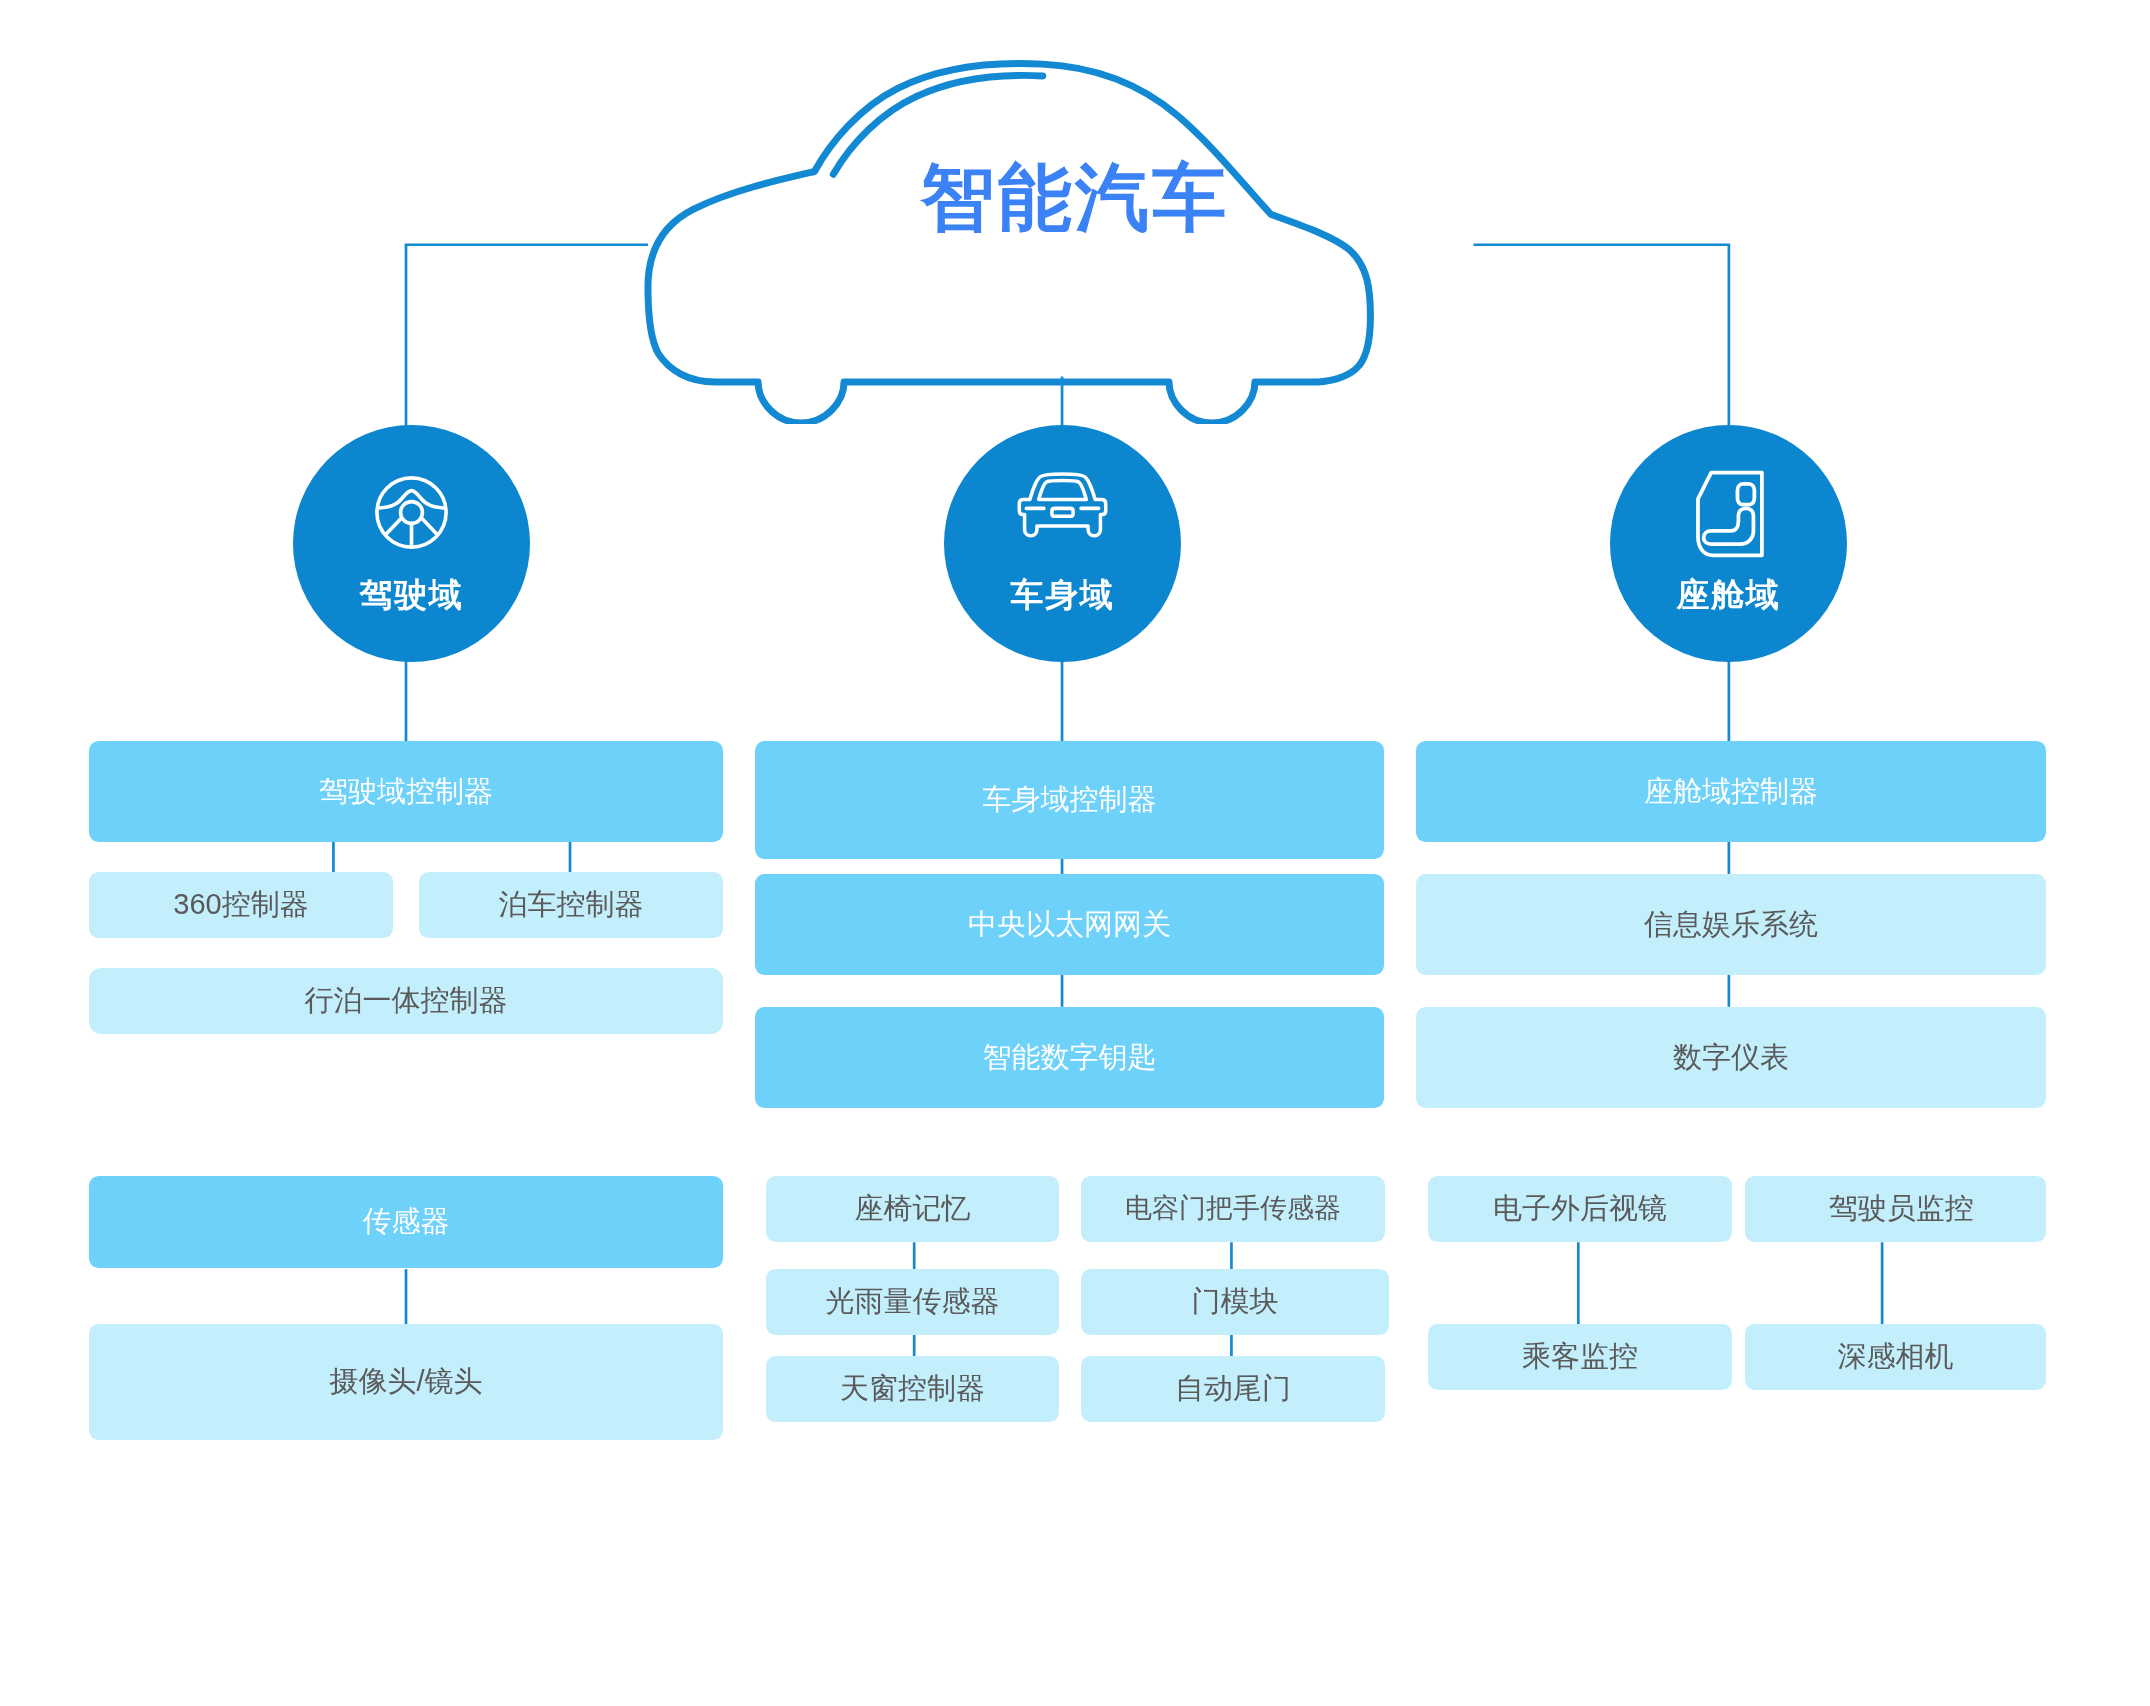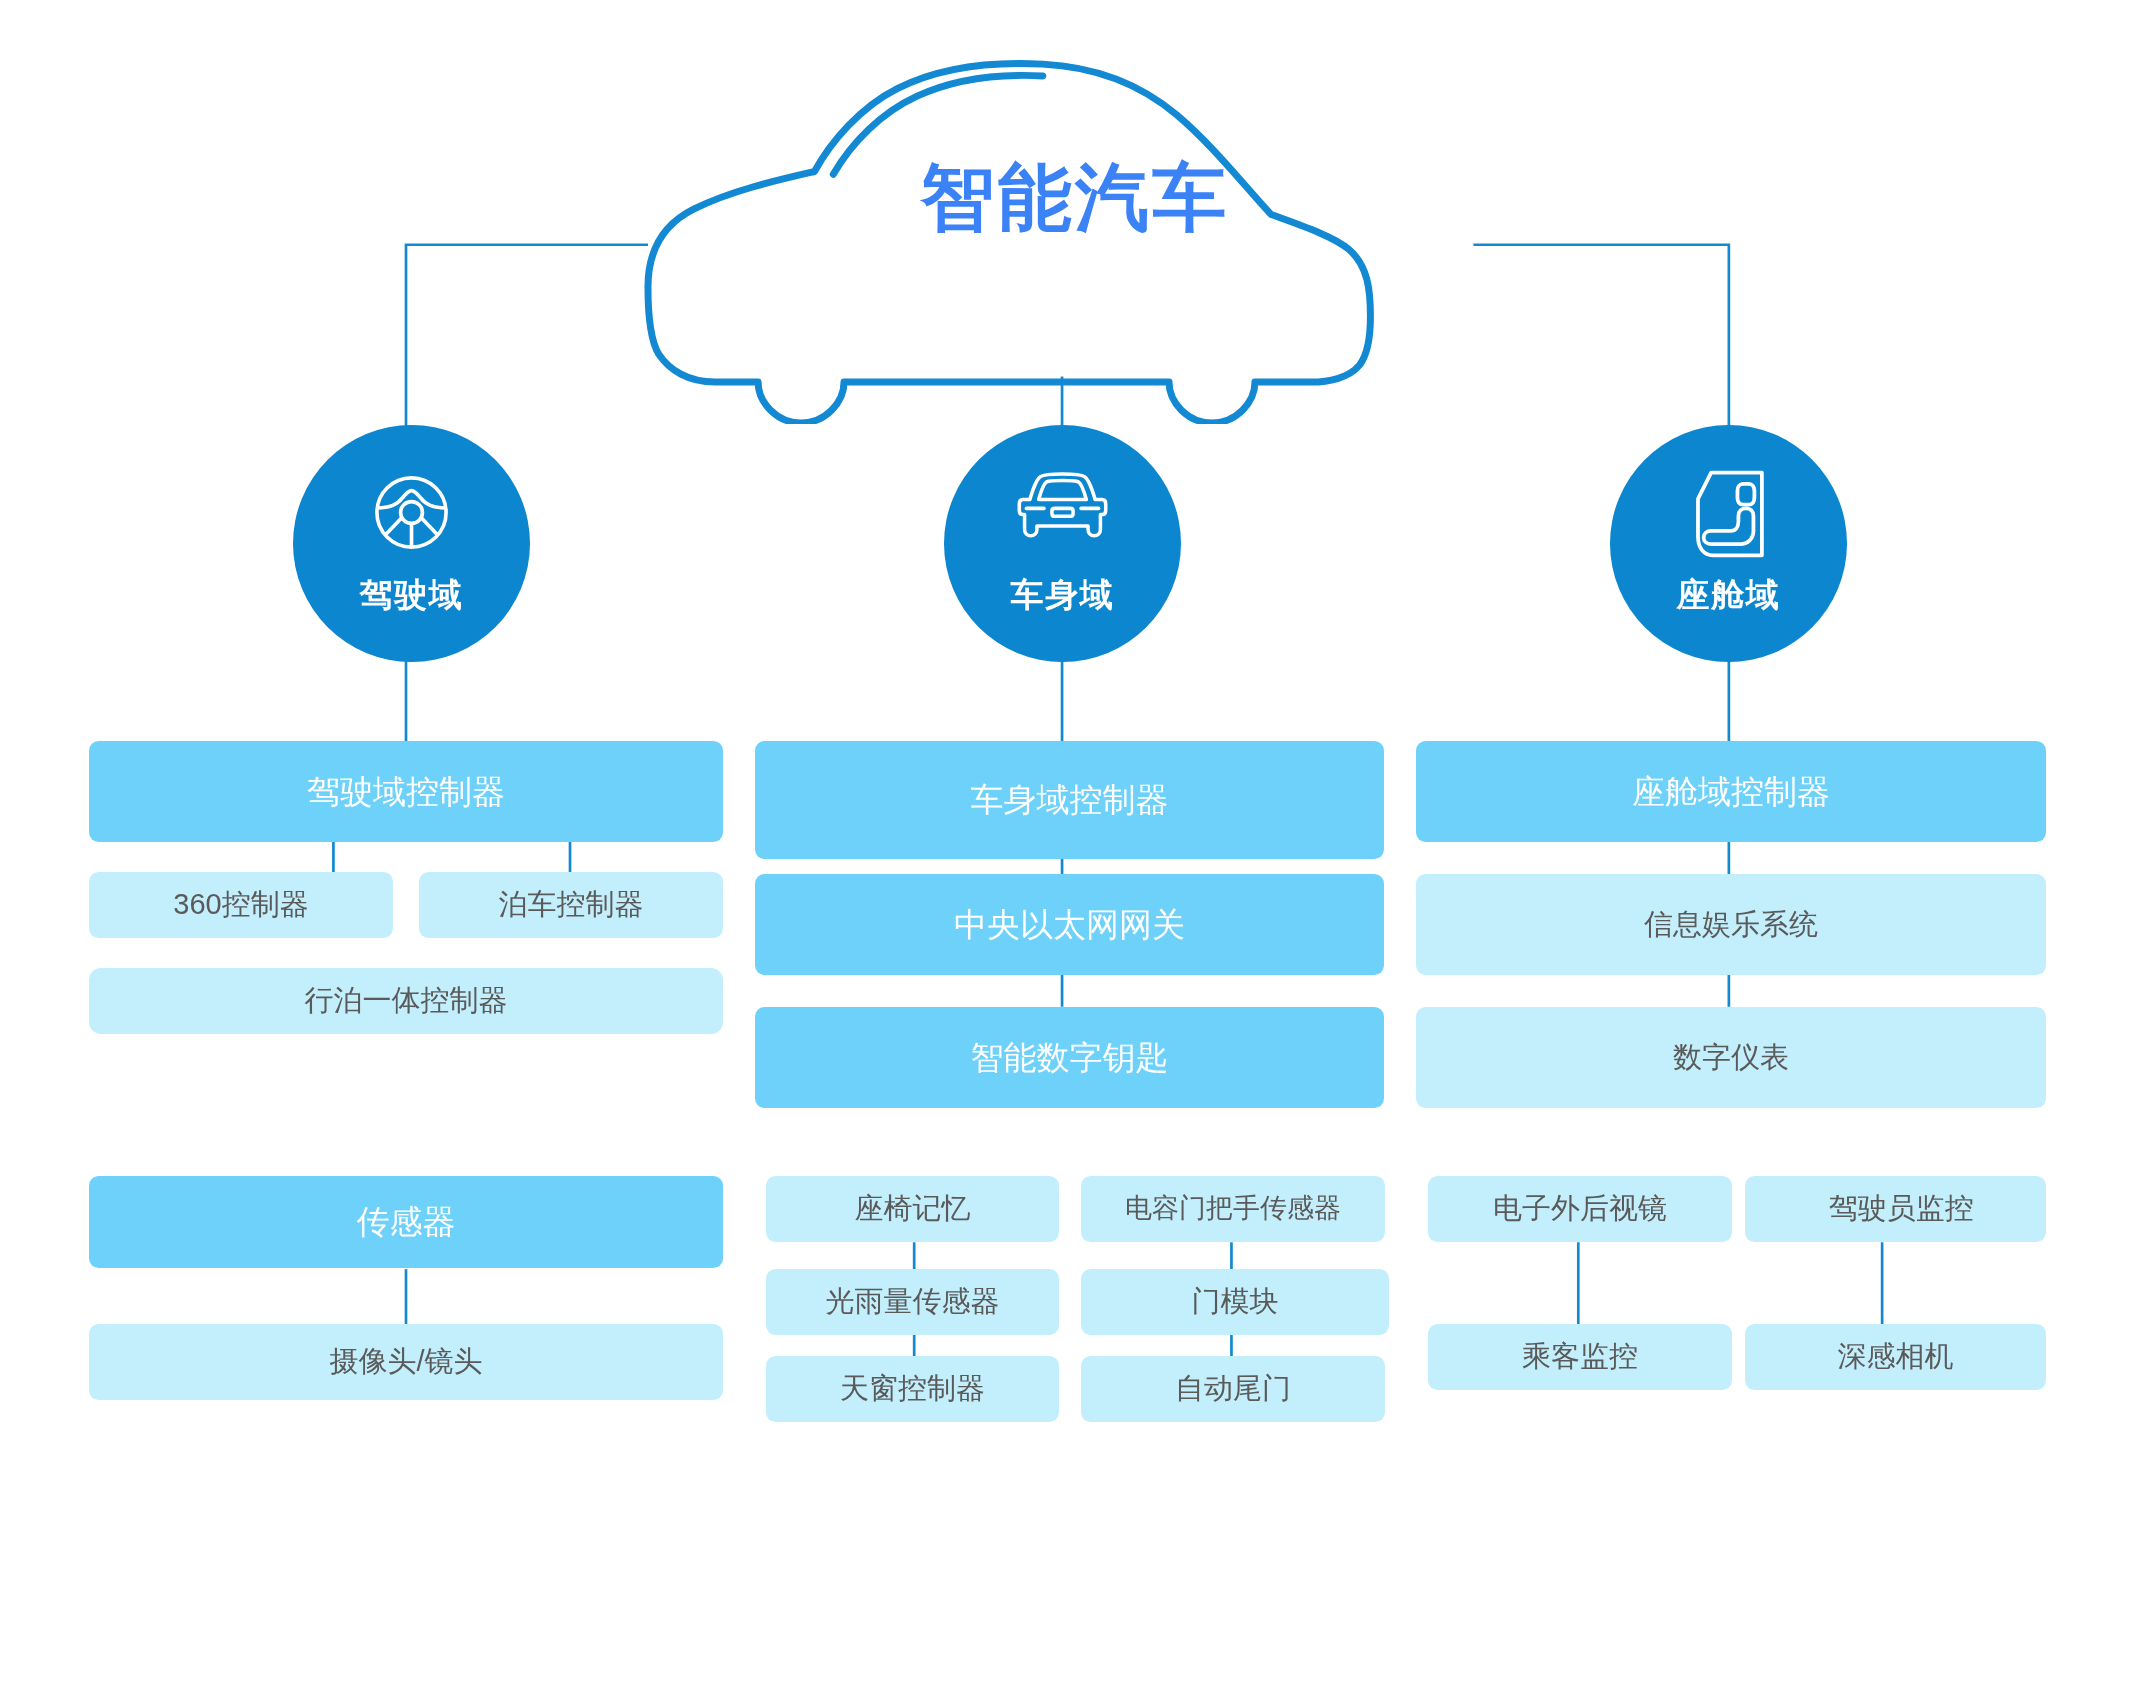--- a/index.html
+++ b/index.html
@@ -30,21 +30,21 @@
   #circle-1{left:293px;top:425px;}
   #circle-2{left:944px;top:425px;}
   #circle-3{left:1610px;top:425px;}
 
   
   .box{
     position:absolute;border-radius:9.7px;
     display:flex;align-items:center;justify-content:center;
     text-align:center;line-height:1.15;box-sizing:border-box;padding:0 7.5px;
   }
-  .lvl-a{background:#6DD1F9;color:#ffffff;font-size:33px;}
+  .lvl-a{background:#6DD1F9;color:#ffffff;font-size:29px;}
   .lvl-b{background:#C3EFFC;color:#5A5A5A;font-size:29px;}
   .nar{font-size:27px;}
 </style>
 </head>
 <body>
 
 <div id="stage">
 
   <svg id="wires" viewBox="0 0 4000 3174">
     <g stroke="#1289D2" stroke-width="5" fill="none">
@@ -149,21 +149,21 @@
   <div class="box lvl-a" style="left:89px;top:741px;width:634px;height:101px;">驾驶域控制器</div>
 
   <div class="box lvl-b" style="left:89px;top:872px;width:304px;height:66px;">360控制器</div>
 
   <div class="box lvl-b" style="left:419px;top:872px;width:304px;height:66px;">泊车控制器</div>
 
   <div class="box lvl-b" style="left:89px;top:968px;width:634px;height:66px;border-radius:12px;">行泊一体控制器</div>
 
   <div class="box lvl-a" style="left:89px;top:1176px;width:634px;height:92px;">传感器</div>
 
-  <div class="box lvl-b" style="left:89px;top:1324px;width:634px;height:76px;">摄像头/镜头</div>
+  <div class="box lvl-b" style="left:89px;top:1324px;width:634px;height:116px;">摄像头/镜头</div>
 
   <div class="box lvl-a" style="left:755px;top:741px;width:629px;height:118px;">车身域控制器</div>
 
   <div class="box lvl-a" style="left:755px;top:874px;width:629px;height:101px;">中央以太网网关</div>
 
   <div class="box lvl-a" style="left:755px;top:1007px;width:629px;height:101px;">智能数字钥匙</div>
 
   <div class="box lvl-b" style="left:766px;top:1176px;width:293px;height:66px;">座椅记忆</div>
 
   <div class="box lvl-b nar" style="left:1081px;top:1176px;width:304px;height:66px;">电容门把手传感器</div>

